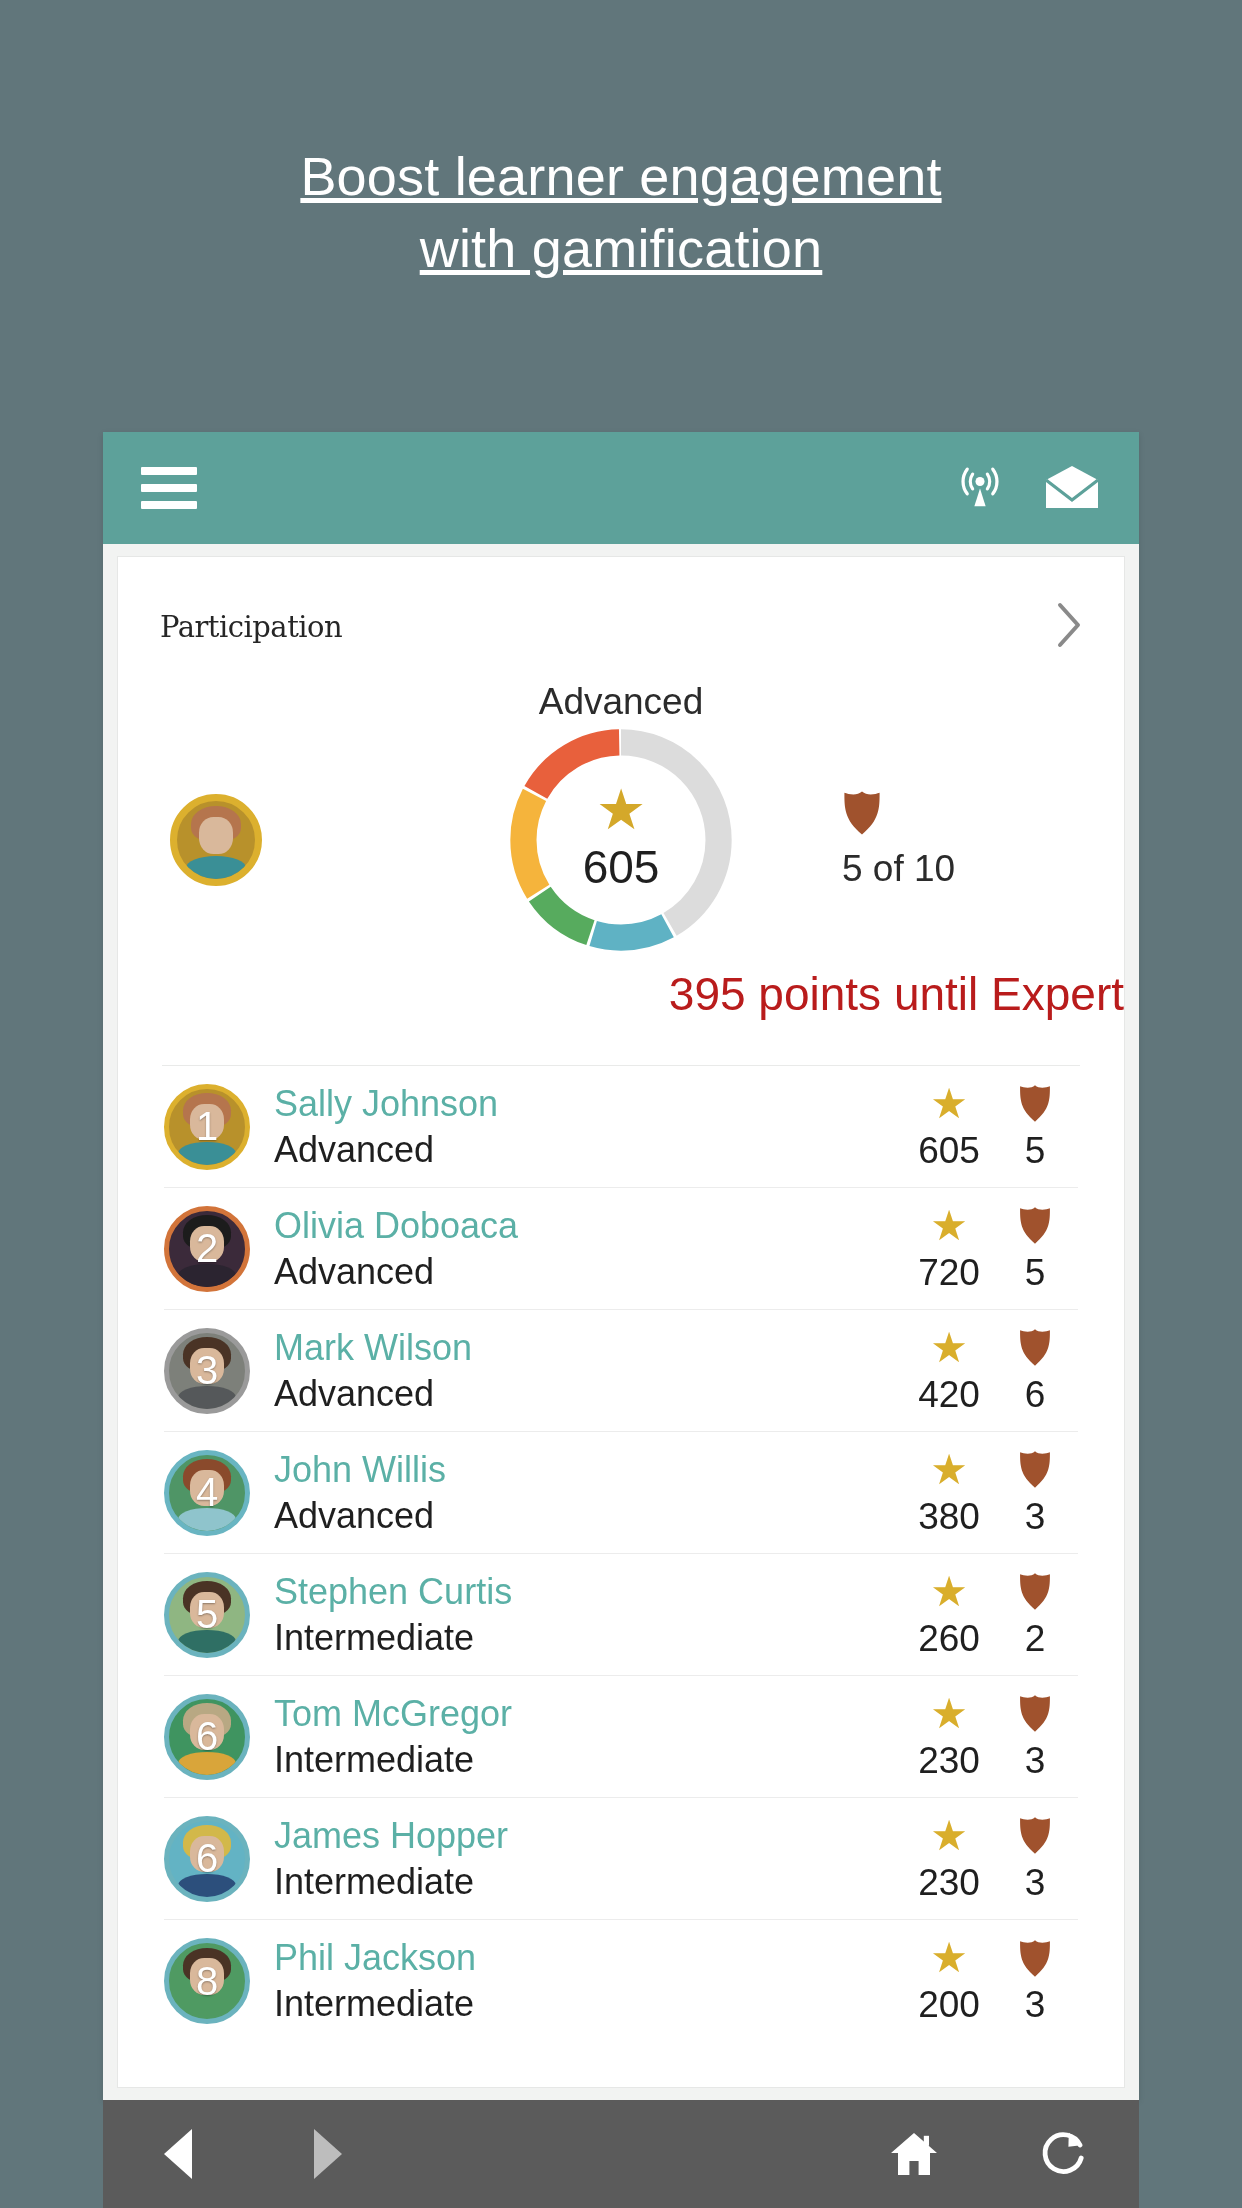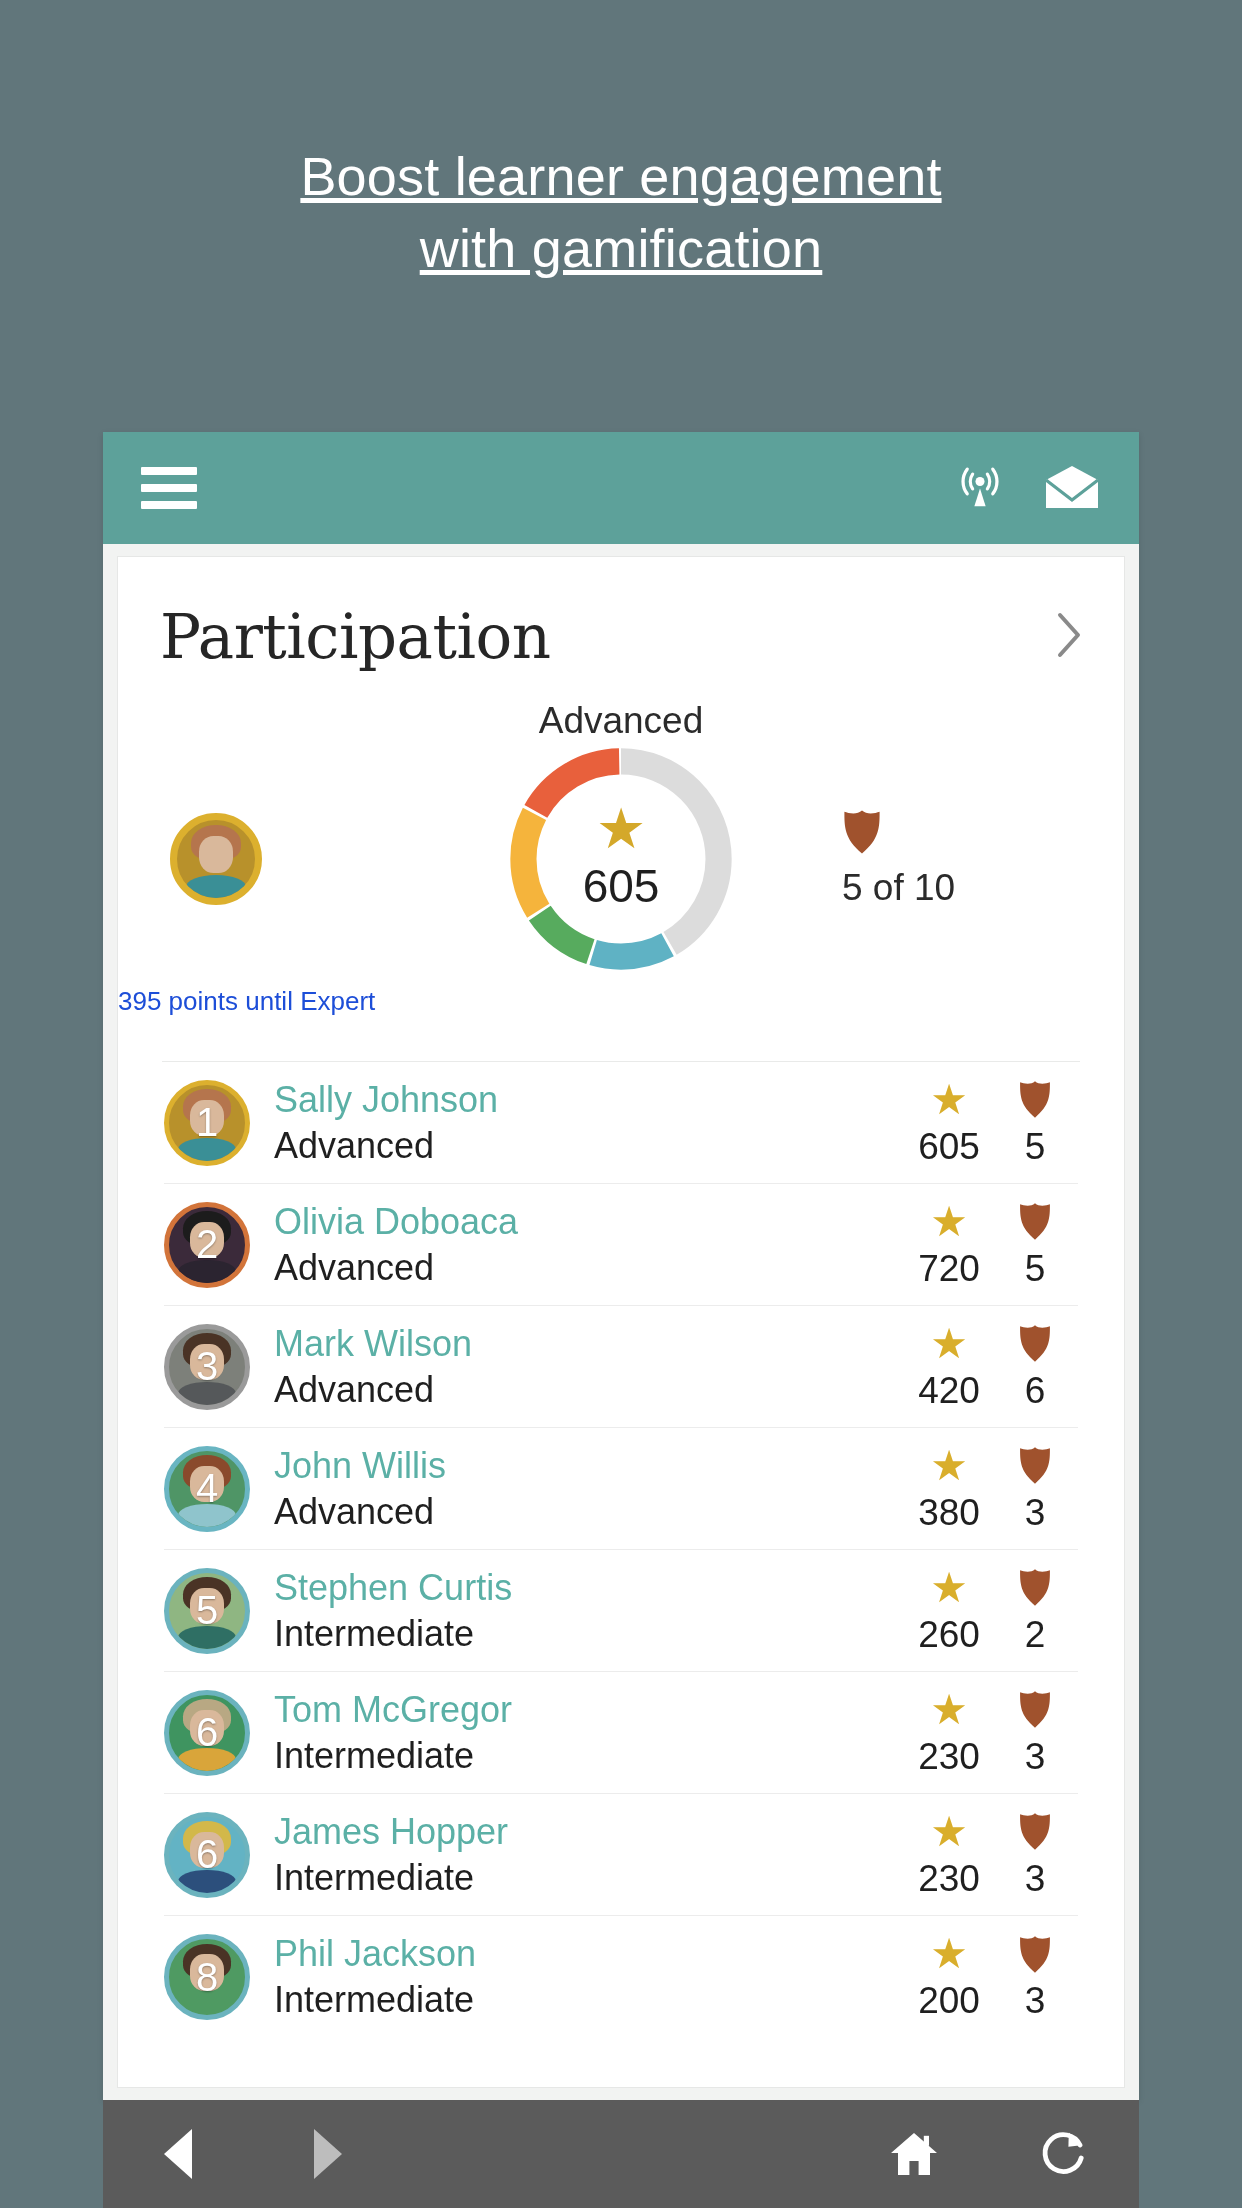--- a/index.html
+++ b/index.html
@@ -55,21 +55,21 @@
     overflow:hidden;
   }
 
   
   #part-header {
     display:flex; align-items:center; justify-content:space-between;
     padding:44px 42px 6px 42px;
   }
   #part-title {
     font-family:"DejaVu Serif", serif;
-    font-size:61px; color:#262626; font-weight:400; letter-spacing:-0.5px;
+    font-size:29px; color:#262626; font-weight:400; letter-spacing:-0.5px;
   }
   #part-chevron { color:#8a8a8a; }
 
   
   #level-label {
     text-align:center; font-size:37px; color:#2b2b2b;
     margin-top:22px; font-weight:400;
   }
 
   
@@ -88,21 +88,21 @@
       display:flex; align-items:center; justify-content:center; }
   #donut-wrap svg { position:absolute; top:0; left:0; }
   #donut-center { position:relative; z-index:2; text-align:center;
       display:flex; flex-direction:column; align-items:center; }
   #donut-star { color:#d4a82a; font-size:56px; line-height:48px; margin-bottom:6px; }
   #donut-points { font-size:46px; color:#1f1f1f; font-weight:400; }
 
   .badge-shield { width:40px; height:46px; }
   #badge-count { font-size:37px; color:#2b2b2b; margin-top:12px; }
 
-  #until-text { text-align:left; color:#1d4ed8; font-size:26px; margin-top:14px; }
+  #until-text { text-align:right; color:#b91c1c; font-size:46px; margin-top:14px; }
 
   #card-divider { height:1px; background:#e9eae9; margin:44px 44px 0 44px; }
 
   
   #lb-title {
     text-align:center; font-family:"DejaVu Serif", serif;
     font-size:45px; color:#262626; padding:38px 0 16px 0; font-weight:400;
   }
   .lb-list { padding:0 46px; }
   .lb-row {

